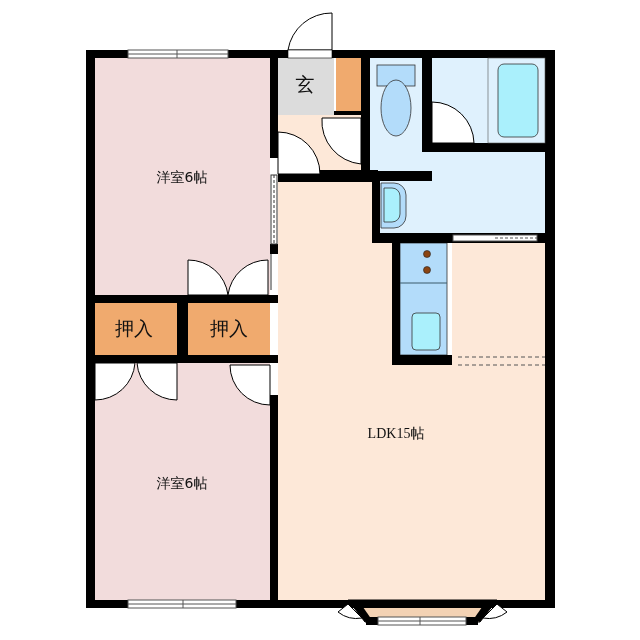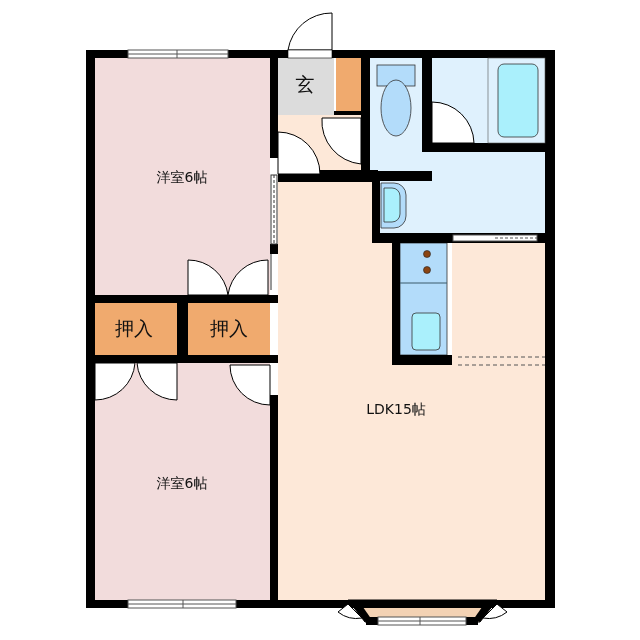--- a/index.html
+++ b/index.html
@@ -109,13 +109,13 @@
   <circle cx="427" cy="254" r="3.5" fill="#8b4513" stroke="#222" stroke-width="0.6"></circle>
   <circle cx="427" cy="270" r="3.5" fill="#8b4513" stroke="#222" stroke-width="0.6"></circle>
   <rect x="412" y="313" width="28" height="37" rx="4" fill="#aaf0fc" stroke="#333" stroke-width="0.8"></rect>
 </svg>
 
 <div class="lbl big" style="left:182px; top:178px;">洋室6帖</div>
 <div class="lbl big" style="left:182px; top:484px;">洋室6帖</div>
 <div class="lbl mid" style="left:134px; top:329px;">押入</div>
 <div class="lbl mid" style="left:229px; top:329px;">押入</div>
 <div class="lbl mid" style="left:305px; top:85px;">玄</div>
-<div class="lbl big" style="left:396px; top:410px;">LDK15帖</div>
+<div class="lbl big" style="left:396px; top:434px;font-family:Liberation Serif, serif;">LDK15帖</div>
 
 </body></html>

